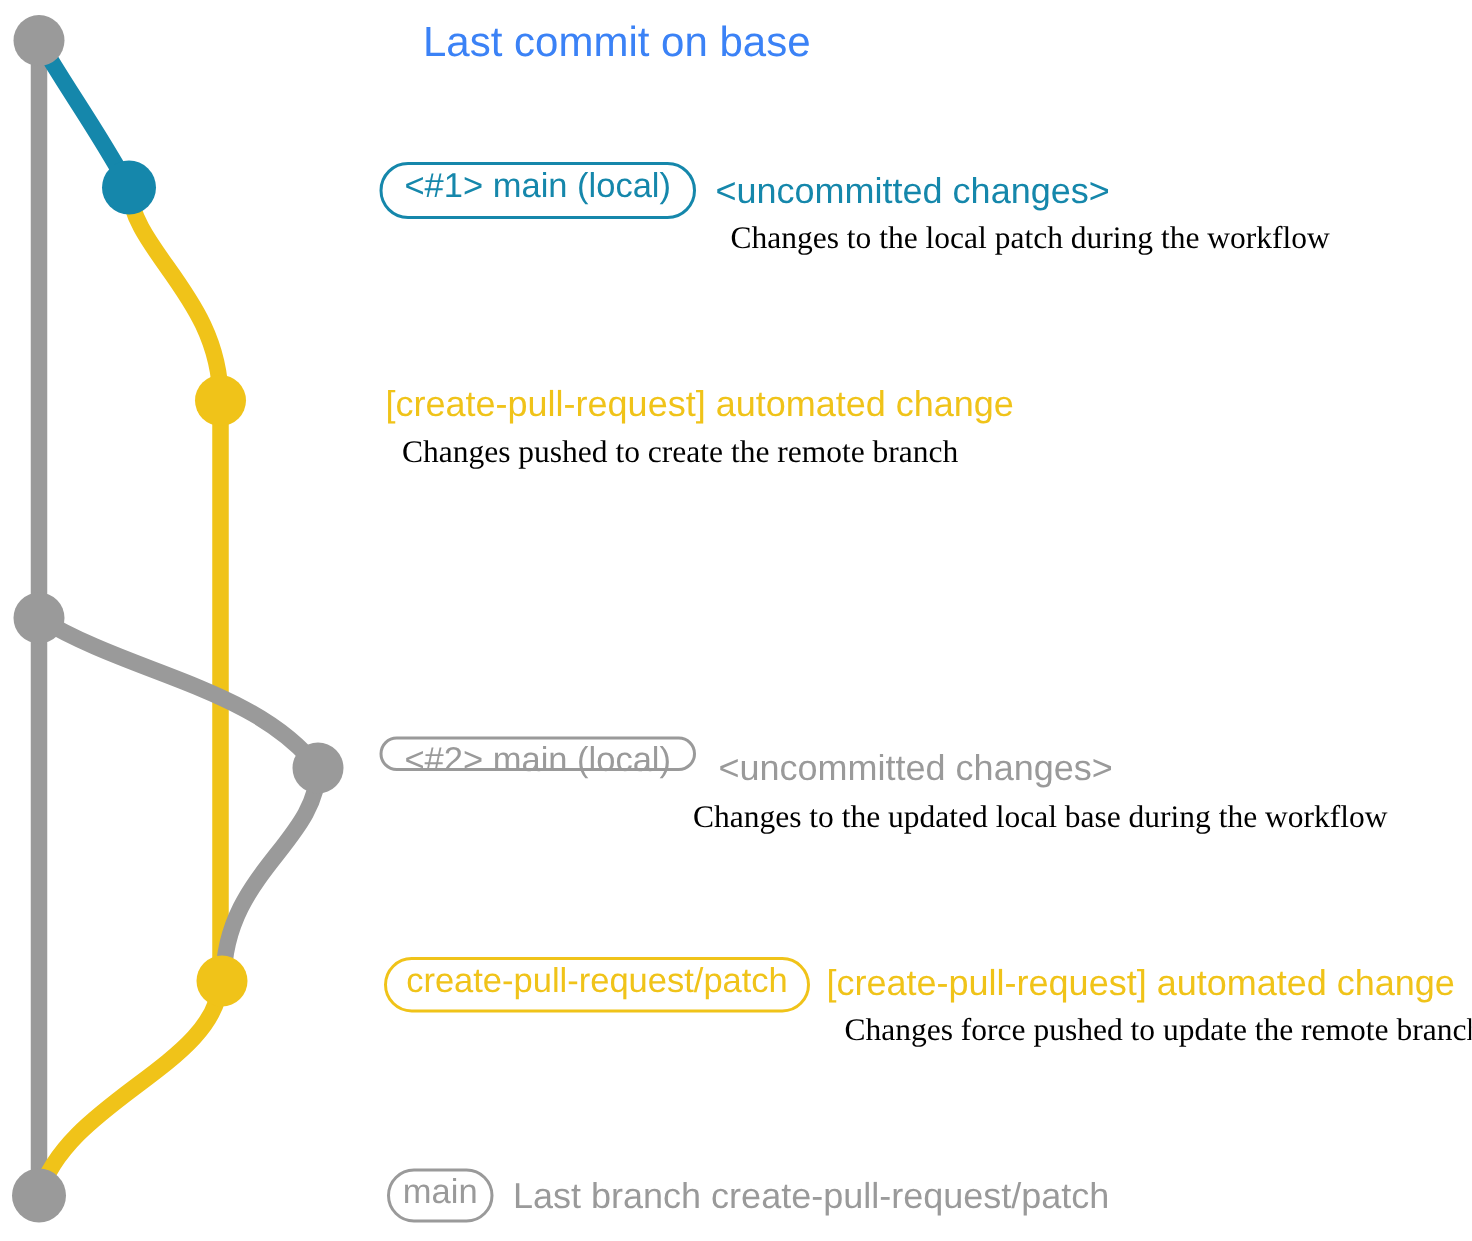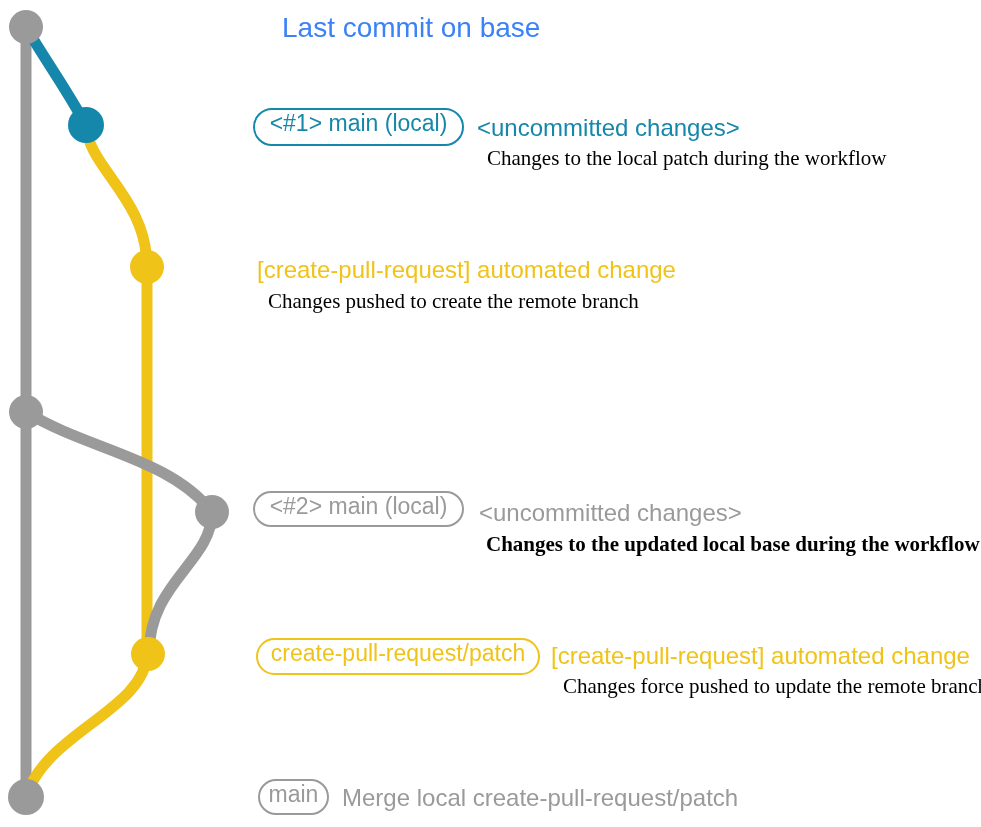--- a/index.html
+++ b/index.html
@@ -70,30 +70,30 @@
   <div class="branch-box box-teal" style="left:253px; top:108px; width:211px; height:38px;">
     <span>&lt;#1&gt; main (local)</span>
   </div>
   <div class="abs status-teal" style="left:477px; top:114px;">&lt;uncommitted changes&gt;</div>
   <div class="abs desc" style="left:487px; top:146px;">Changes to the local patch during the workflow</div>
 
   <div class="abs msg-yellow" style="left:257px; top:256px;">[create-pull-request] automated change</div>
   <div class="abs desc" style="left:268px; top:289px;">Changes pushed to create the remote branch</div>
 
 
-  <div class="branch-box box-gray" style="left:253px; top:491px; width:211px; height:36px;">
+  <div class="branch-box box-gray" style="left:253px; top:491px; width:211px; height:23px;">
     <span>&lt;#2&gt; main (local)</span>
   </div>
   <div class="abs status-gray" style="left:479px; top:499px;">&lt;uncommitted changes&gt;</div>
-  <div class="abs desc" style="left:486px; top:532px;font-weight:bold;">Changes to the updated local base during the workflow</div>
+  <div class="abs desc" style="left:462px; top:532px;">Changes to the updated local base during the workflow</div>
 
   <div class="branch-box box-yellow" style="left:256px; top:638px; width:284px; height:37px;">
     <span>create-pull-request/patch</span>
   </div>
   <div class="abs msg-yellow" style="left:551px; top:642px;">[create-pull-request] automated change</div>
   <div class="abs desc" style="left:563px; top:674px;">Changes force pushed to update the remote branch</div>
 
   <div class="branch-box box-gray" style="left:258px; top:779px; width:71px; height:36px;">
     <span>main</span>
   </div>
-  <div class="abs msg-gray" style="left:342px; top:784px;">Merge local create-pull-request/patch</div>
+  <div class="abs msg-gray" style="left:342px; top:784px;">Last branch create-pull-request/patch</div>
 
 </div>
 
 </body></html>

